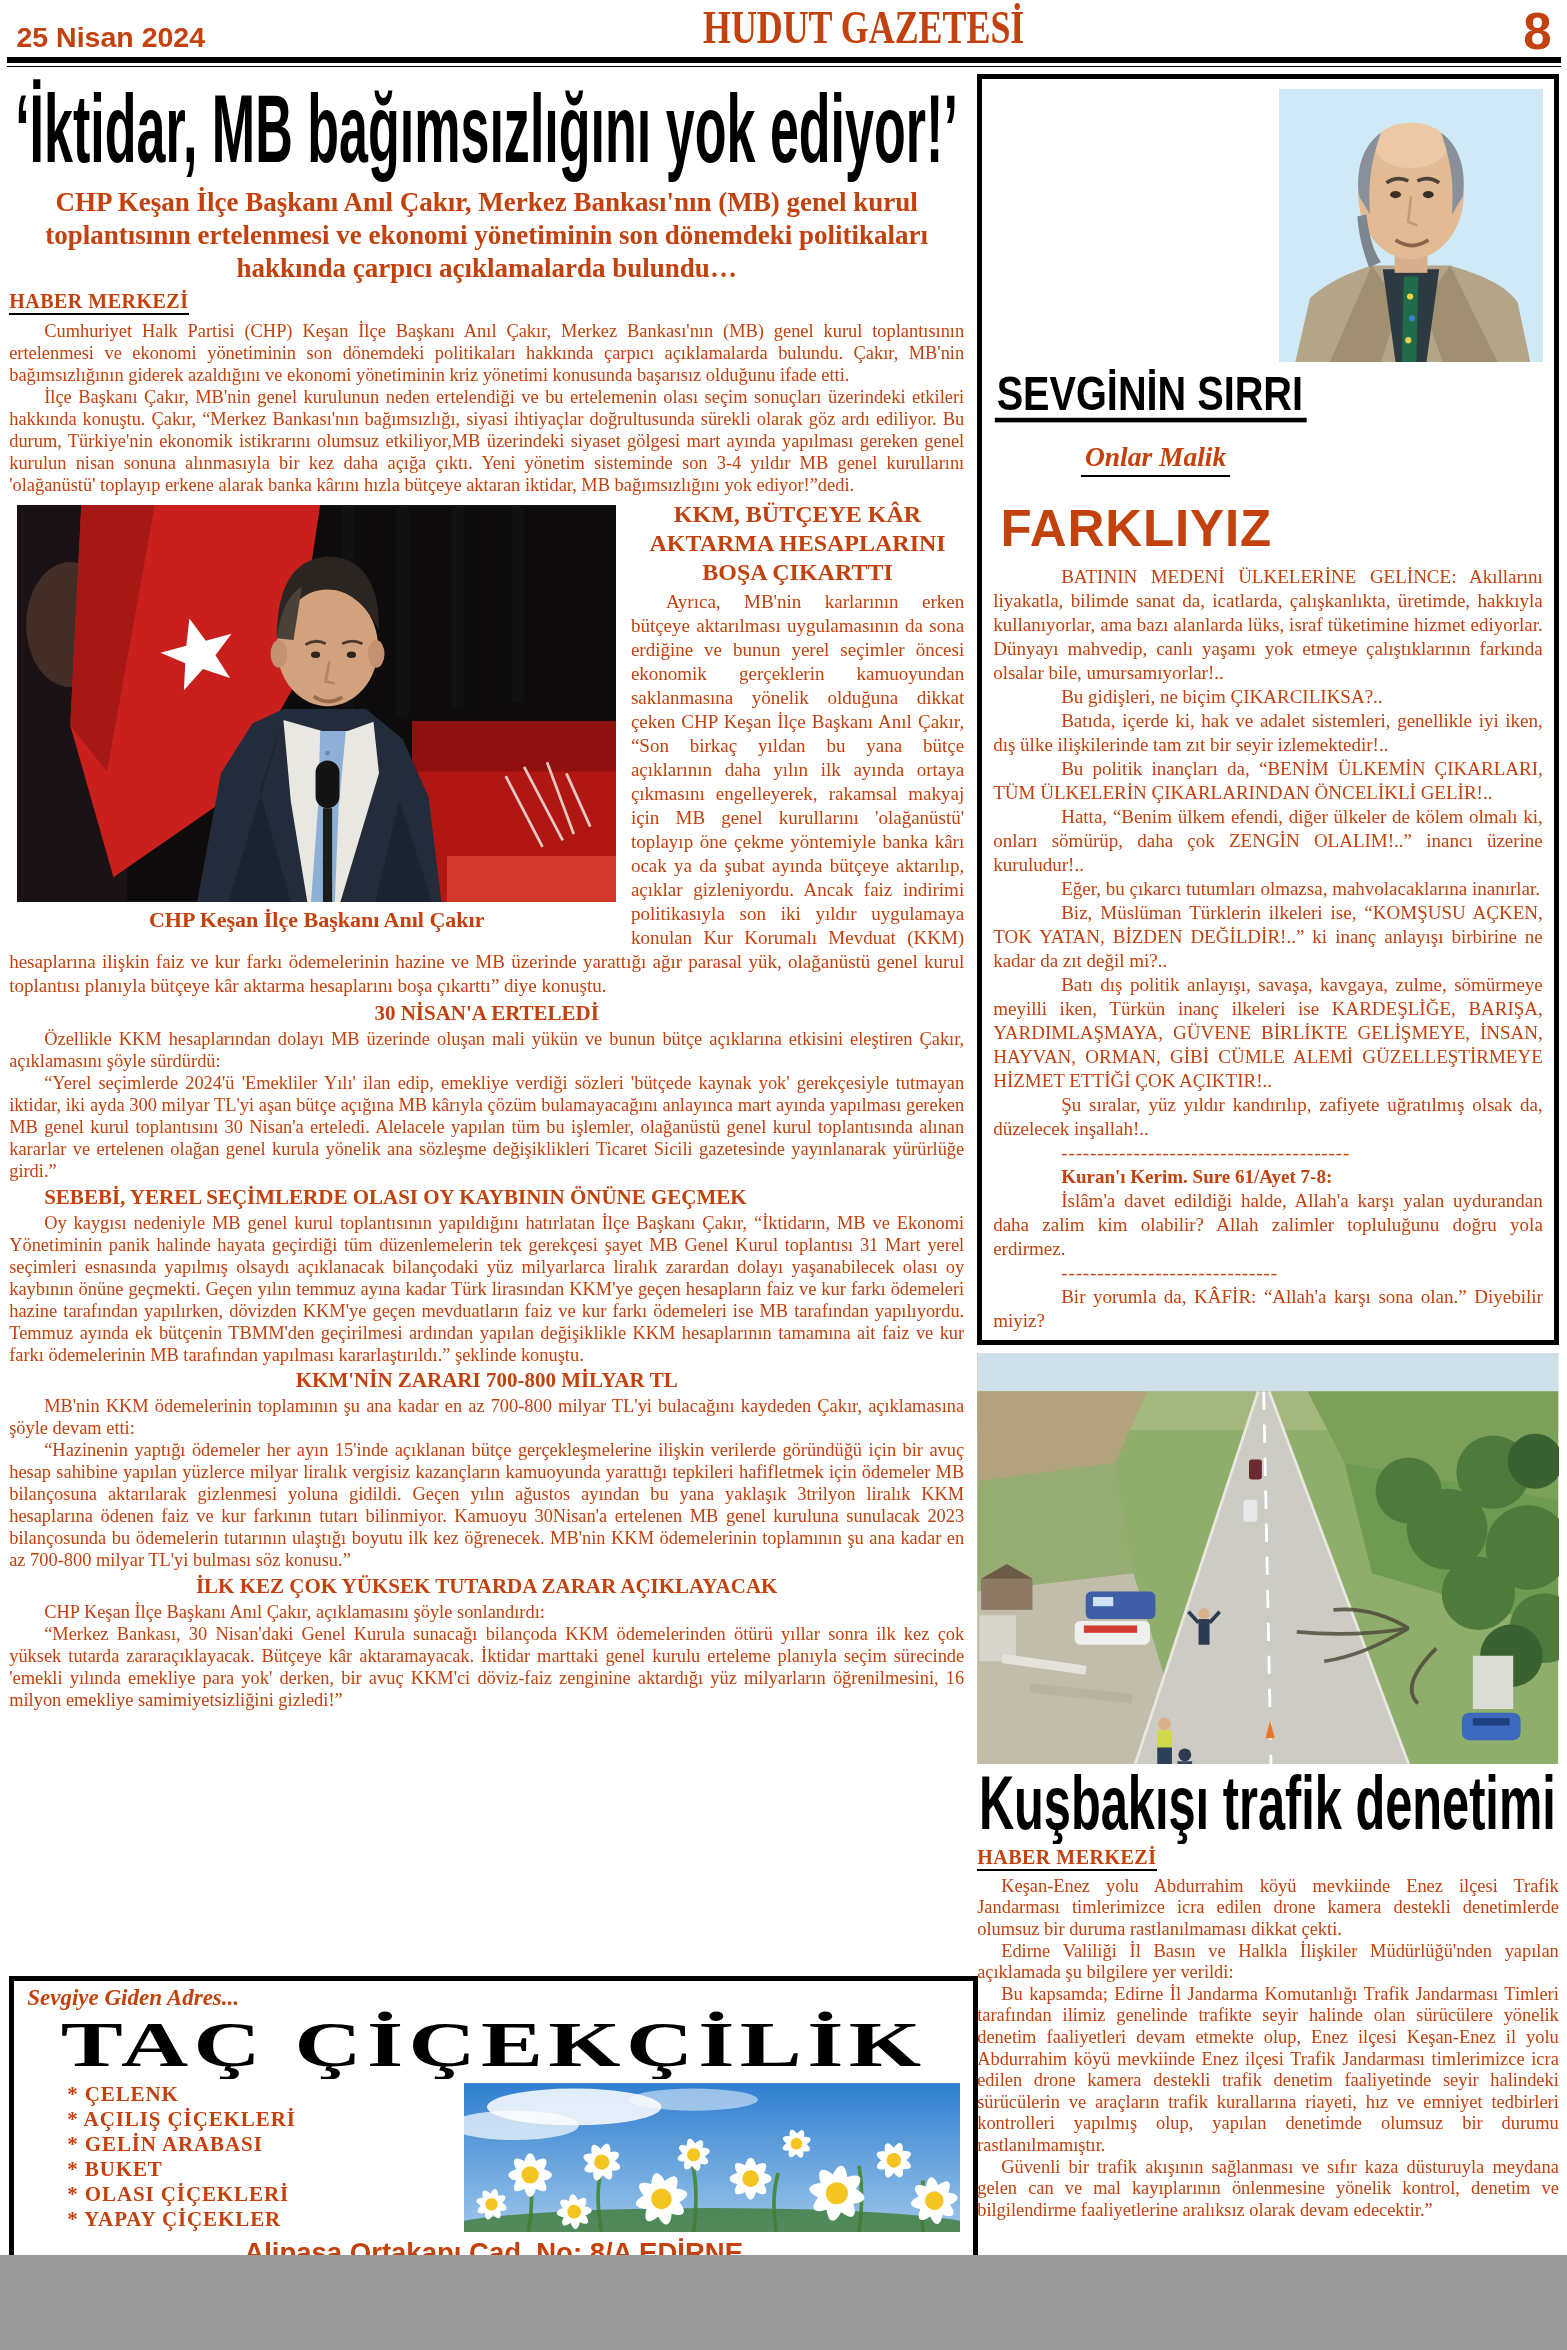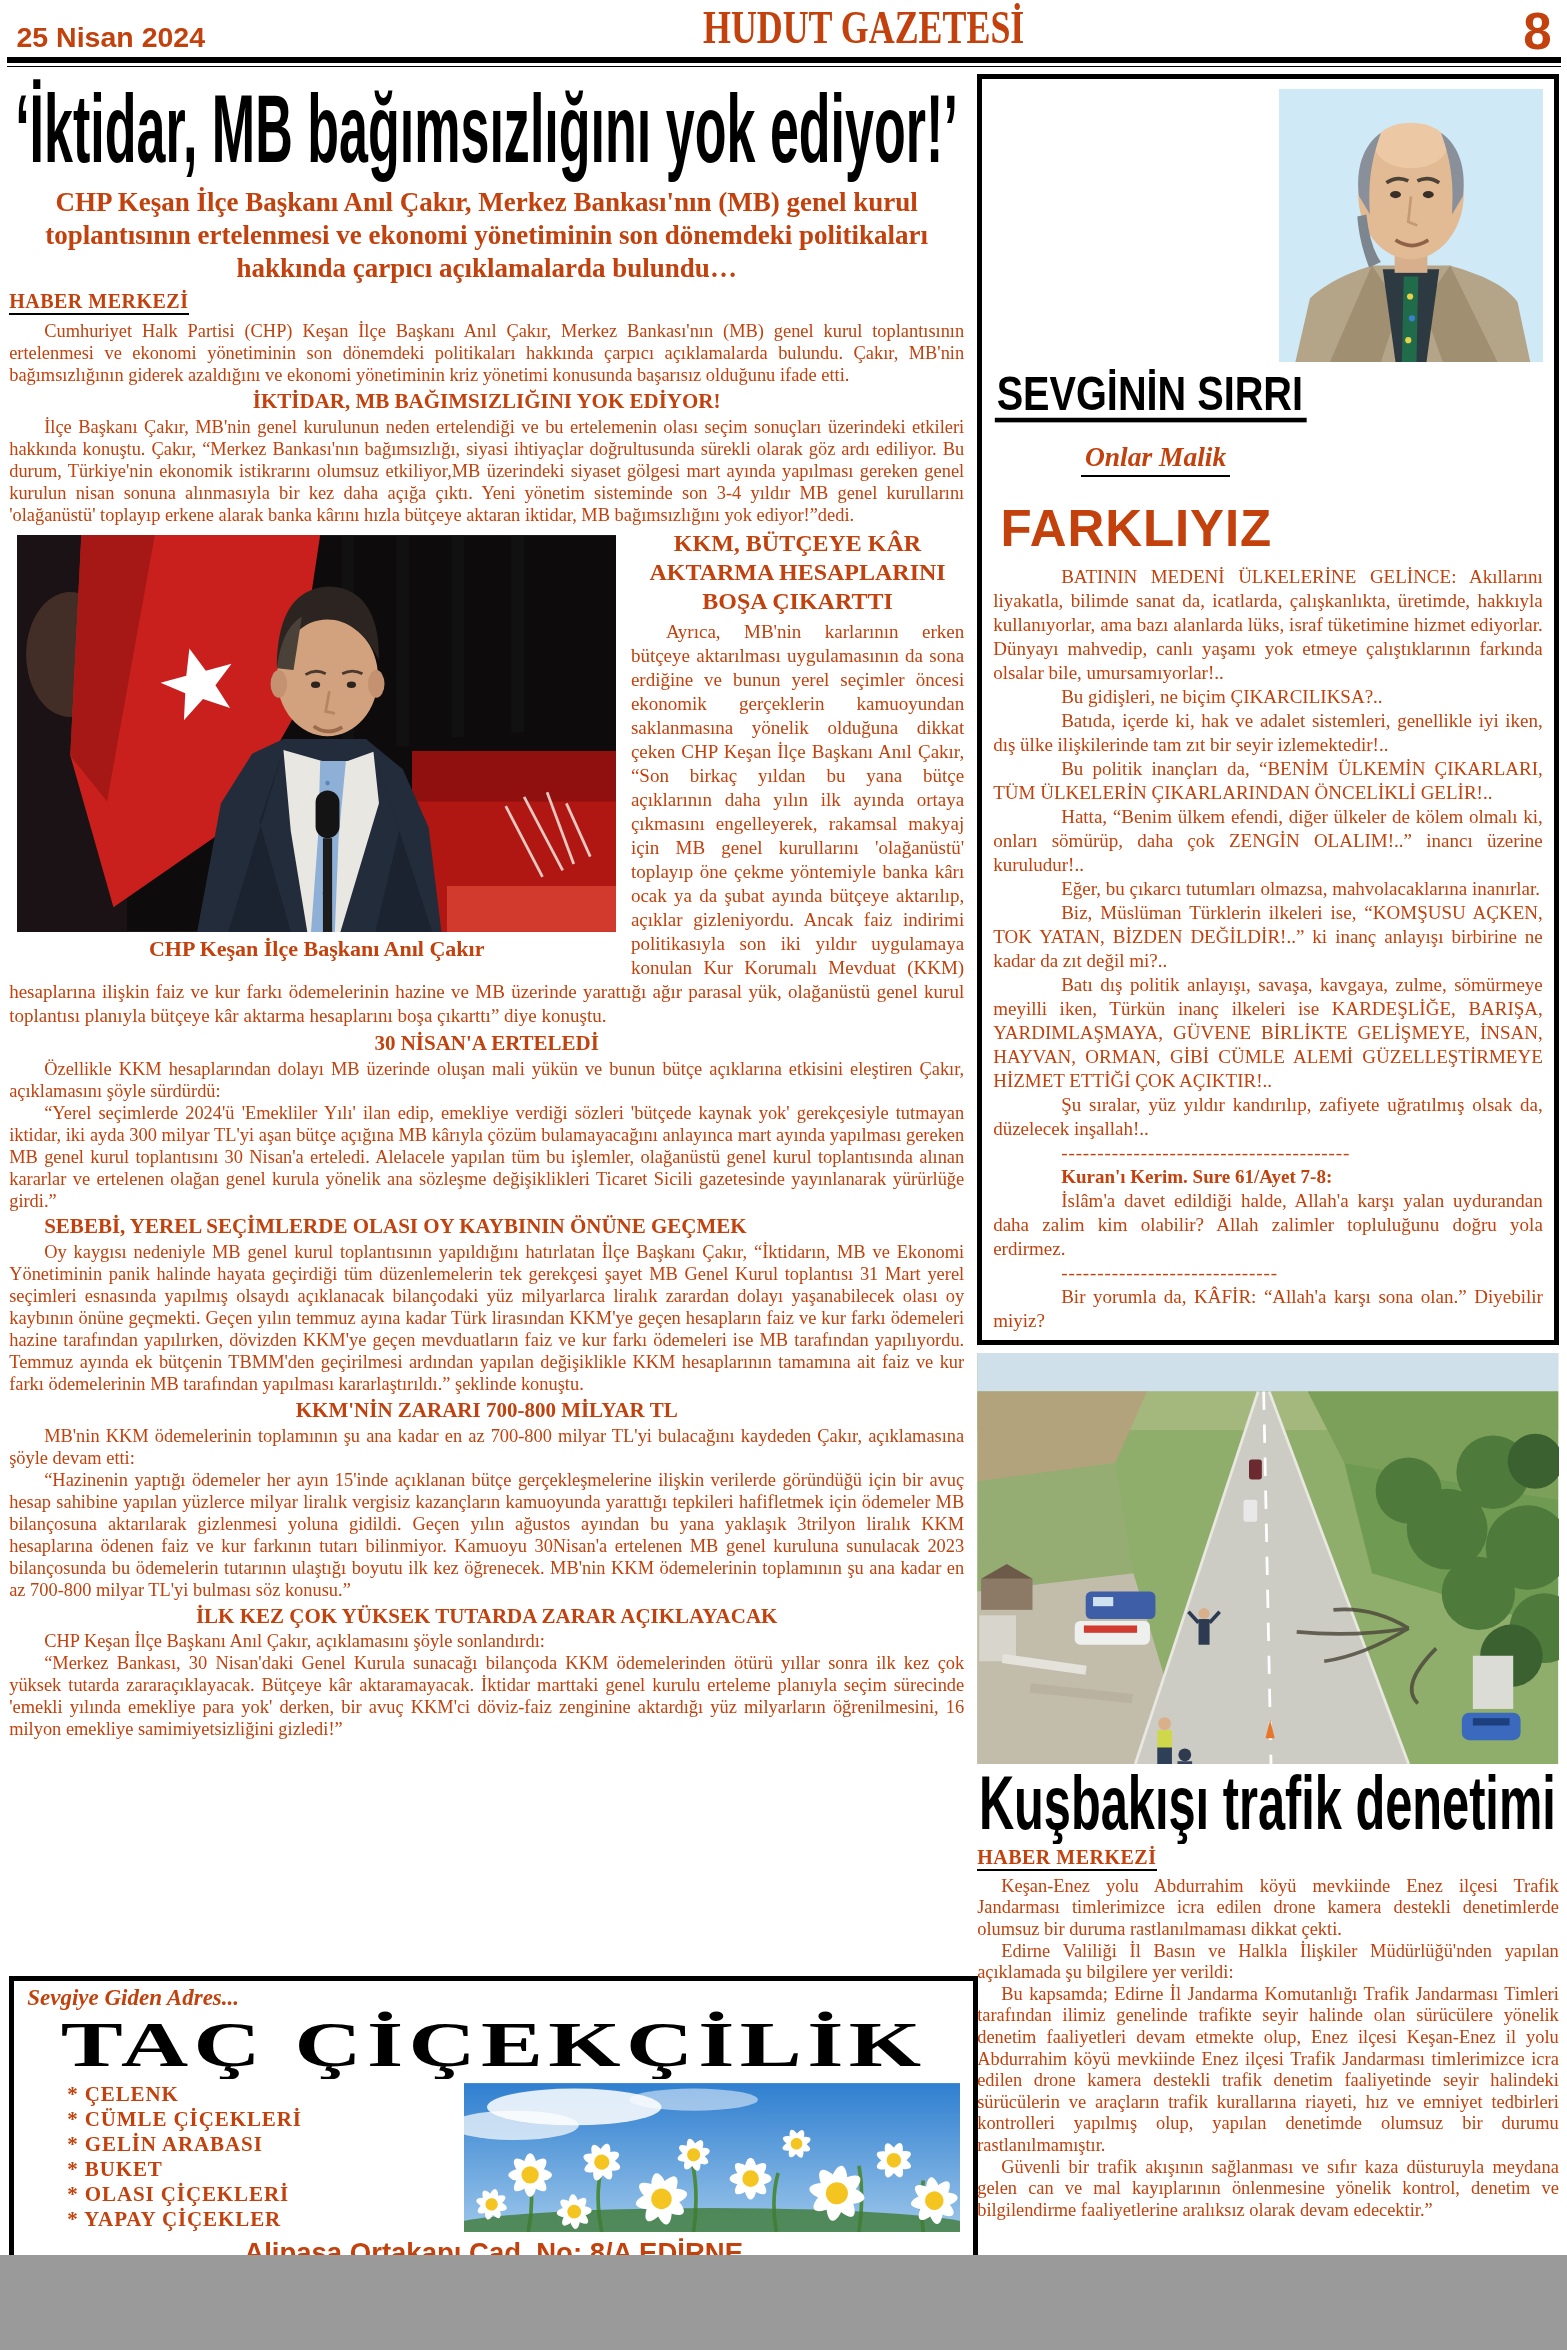--- a/index.html
+++ b/index.html
@@ -75,21 +75,20 @@
 
   <div class="content">
 
     <div class="left article">
       <svg class="headline-svg" viewBox="0 0 1040 118">
         <text x="520" y="96" text-anchor="middle" textLength="1030" lengthAdjust="spacingAndGlyphs" font-family="Liberation Sans, sans-serif" font-size="106" font-weight="bold" fill="#000">‘İktidar, MB bağımsızlığını yok ediyor!’</text>
       </svg>
       <div class="subhead">CHP Keşan İlçe Başkanı Anıl Çakır, Merkez Bankası'nın (MB) genel kurul toplantısının ertelenmesi ve ekonomi yönetiminin son dönemdeki politikaları hakkında çarpıcı açıklamalarda bulundu…</div>
       <div><span class="byline">HABER MERKEZİ</span></div>
       <p class="ind">Cumhuriyet Halk Partisi (CHP) Keşan İlçe Başkanı Anıl Çakır, Merkez Bankası'nın (MB) genel kurul toplantısının ertelenmesi ve ekonomi yönetiminin son dönemdeki politikaları hakkında çarpıcı açıklamalarda bulundu. Çakır, MB'nin bağımsızlığının giderek azaldığını ve ekonomi yönetiminin kriz yönetimi konusunda başarısız olduğunu ifade etti.</p>
-      <h2>İKTİDAR, MB BAĞIMSIZLIĞINI YOK EDİYOR!</h2>
       <p class="ind">İlçe Başkanı Çakır, MB'nin genel kurulunun neden ertelendiği ve bu ertelemenin olası seçim sonuçları üzerindeki etkileri hakkında konuştu. Çakır, “Merkez Bankası'nın bağımsızlığı, siyasi ihtiyaçlar doğrultusunda sürekli olarak göz ardı ediliyor. Bu durum, Türkiye'nin ekonomik istikrarını olumsuz etkiliyor,MB üzerindeki siyaset gölgesi mart ayında yapılması gereken genel kurulun nisan sonuna alınmasıyla bir kez daha açığa çıktı. Yeni yönetim sisteminde son 3-4 yıldır MB genel kurullarını 'olağanüstü' toplayıp erkene alarak banka kârını hızla bütçeye aktaran iktidar, MB bağımsızlığını yok ediyor!”dedi.</p>
 
       <div class="clearfix">
         <figure class="mainphoto">
           <svg viewBox="0 0 652 432">
             <rect width="652" height="432" fill="#0d0b0c"></rect>
             <rect x="0" y="0" width="120" height="432" fill="#1a1214"></rect>
             <ellipse cx="58" cy="130" rx="48" ry="68" fill="#6b4a3a" opacity="0.5"></ellipse>
             <path d="M70 0 L330 0 L300 200 L235 315 L105 405 L58 240 Z" fill="#c9201d"></path>
             <path d="M70 0 L150 0 L98 290 L58 240 Z" fill="#a51816"></path>
@@ -278,21 +277,21 @@
   </div>
 
   <div class="ad">
     <div class="ad-tagline">Sevgiye Giden Adres...</div>
     <svg class="ad-title-svg" viewBox="0 0 980 74">
       <text x="490" y="60" text-anchor="middle" textLength="950" lengthAdjust="spacingAndGlyphs" font-family="Liberation Serif, serif" font-size="70" font-weight="bold" letter-spacing="4" fill="#000">TAÇ ÇİÇEKÇİLİK</text>
     </svg>
     <div class="ad-row">
       <ul class="ad-items">
         <li>* ÇELENK</li>
-        <li>* CÜMLE ÇİÇEKLERİ</li>
+        <li>* AÇILIŞ ÇİÇEKLERİ</li>
         <li>* GELİN ARABASI</li>
         <li>* BUKET</li>
         <li>* OLASI ÇİÇEKLERİ</li>
         <li>* YAPAY ÇİÇEKLER</li>
       </ul>
       <svg class="daisy-svg" viewBox="0 0 540 162">
         <defs>
           <linearGradient id="sky2" x1="0" y1="0" x2="0" y2="1">
             <stop offset="0" stop-color="#2f7fd0"></stop>
               <stop offset="1" stop-color="#9cc6ea"></stop>

